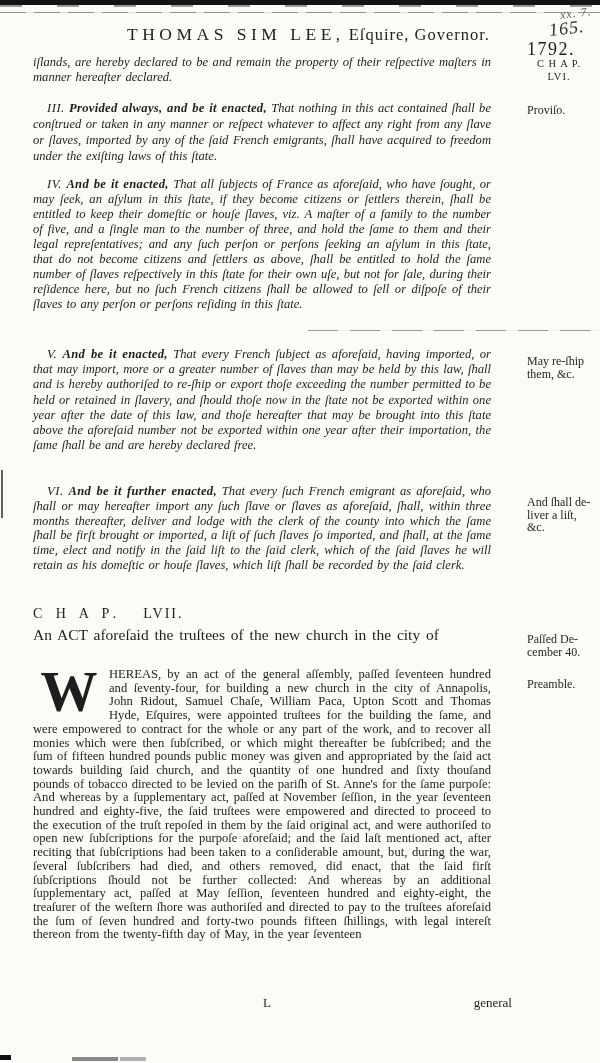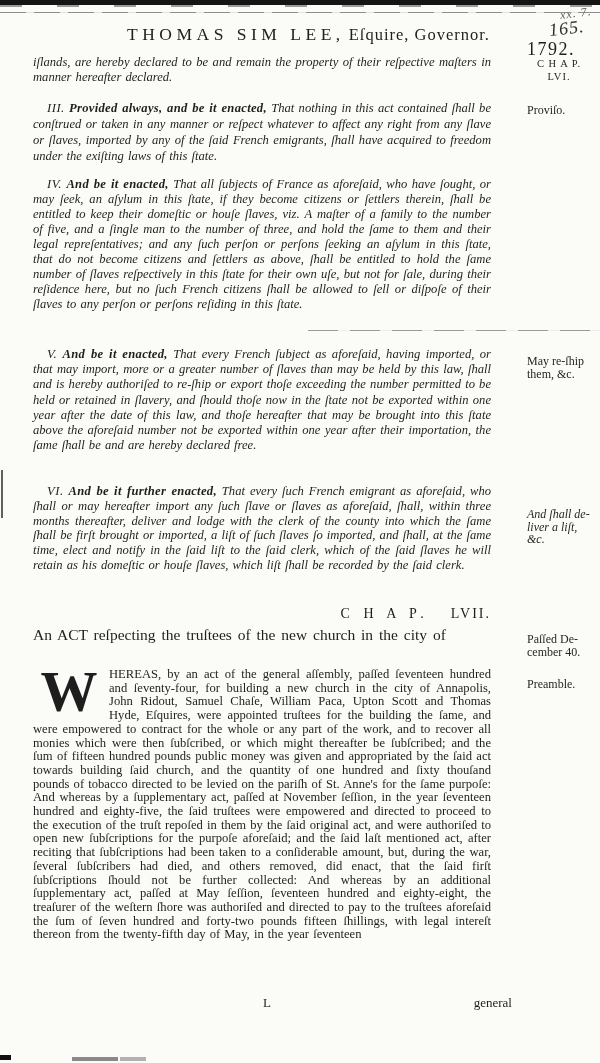--- a/index.html
+++ b/index.html
@@ -35,39 +35,39 @@
     transform:rotate(-7deg); letter-spacing:1px; }
   .year { position:absolute; top:39px; left:527px; font-size:18px; font-weight:normal; letter-spacing:1.5px; }
 
   
   .mnote { position:absolute; left:527px; width:64px; font-size:12px; line-height:12.5px;
     color:#262626; white-space:pre-line; }
   .mn-chap56   { top:58px;  text-align:center; font-size:10.5px; letter-spacing:1px; }
   .mn-proviso  { top:104px; }
   .mn-certain  { top:186px; }
   .mn-reship   { top:355px; }
-  .mn-list     { top:508px;font-style:italic; }
+  .mn-list     { top:496px; }
   .mn-passed   { top:633px; }
   .mn-preamble { top:678px; }
 
   
   .col { position:absolute; left:33px; width:458px; }
   .body-text { font-size:12.6px; text-align:justify; word-spacing:1px; }
   .body-text p { margin:0;font-style:italic; }
   .sec p { text-indent:14px; }
   .num { letter-spacing:.5px; }
   .bl { font-weight:700; letter-spacing:.3px; }
 
   .cont  { top:55px;  line-height:14.5px; }
   .sec3  { top:100px; line-height:16px; }
   .sec4  { top:177px; line-height:15px; }
   .sec5  { top:347px; line-height:15.2px; }
   .sec6  { top:484px; line-height:14.8px; }
 
-  .chap57 { top:606px; text-align:right; font-size:14px; }
+  .chap57 { top:606px; text-align:left; font-size:14px; }
   .chap57 .chap-word { letter-spacing:5px; margin-right:22px; }
   .chap57 .chap-num  { letter-spacing:2px; }
 
   .act-title  { top:625px; font-size:15.5px; line-height:19px; text-align:justify; word-spacing:2px; }
   .act-title2 { top:645px; font-size:15.5px; text-align:center; }
 
   .whereas { top:668px; line-height:13.7px; }
   .dropcap { float:left; font-size:57px; line-height:44px; height:44px; width:72px; text-align:center;
     font-weight:700; margin:2px 4px 0 0; }
 
@@ -125,21 +125,21 @@
   </div>
 
   <div class="col body-text sec sec6">
     <p><span class="num">VI.</span> <span class="bl">And be it further enacted,</span> <span>That every ſuch French emigrant as aforeſaid, who ſhall or may hereafter import any ſuch ſlave or ſlaves as aforeſaid, ſhall, within three months thereafter, deliver and lodge with the clerk of the county into which the ſame ſhall be firſt brought or imported, a liſt of ſuch ſlaves ſo imported, and ſhall, at the ſame time, elect and notify in the ſaid liſt to the ſaid clerk, which of the ſaid ſlaves he will retain as his domeſtic or houſe ſlaves, which liſt ſhall be recorded by the ſaid clerk.</span></p>
   </div>
 
   <div class="col chap57">
     <span class="chap-word">C H A P.</span><span class="chap-num">LVII.</span>
   </div>
 
-  <div class="col act-title">An ACT reſpecting the truſtees of the new church in the city of</div>
+  <div class="col act-title">An ACT aforeſaid the truſtees of the new church in the city of</div>
 
   <div class="col body-text whereas">
     <span class="dropcap">W</span><span>HEREAS, by an act of the general aſſembly, paſſed ſeventeen hundred and ſeventy-four, for building a new church in the city of Annapolis, John Ridout, Samuel Chaſe, William Paca, Upton Scott and Thomas Hyde, Eſquires, were appointed truſtees for the building the ſame, and were empowered to contract for the whole or any part of the work, and to recover all monies which were then ſubſcribed, or which might thereafter be ſubſcribed; and the ſum of fifteen hundred pounds public money was given and appropriated by the ſaid act towards building ſaid church, and the quantity of one hundred and ſixty thouſand pounds of tobacco directed to be levied on the pariſh of St. Anne's for the ſame purpoſe: And whereas by a ſupplementary act, paſſed at November ſeſſion, in the year ſeventeen hundred and eighty-five, the ſaid truſtees were empowered and directed to proceed to the execution of the truſt repoſed in them by the ſaid original act, and were authoriſed to open new ſubſcriptions for the purpoſe aforeſaid; and the ſaid laſt mentioned act, after reciting that ſubſcriptions had been taken to a conſiderable amount, but, during the war, ſeveral ſubſcribers had died, and others removed, did enact, that the ſaid firſt ſubſcriptions ſhould not be further collected: And whereas by an additional ſupplementary act, paſſed at May ſeſſion, ſeventeen hundred and eighty-eight, the treaſurer of the weſtern ſhore was authoriſed and directed to pay to the truſtees aforeſaid the ſum of ſeven hundred and forty-two pounds fifteen ſhillings, with legal intereſt thereon from the twenty-fifth day of May, in the year ſeventeen</span>
   </div>
 
   <div class="footer">
     <span class="sig">L</span>
     <span class="catch">general</span>
   </div>
 

